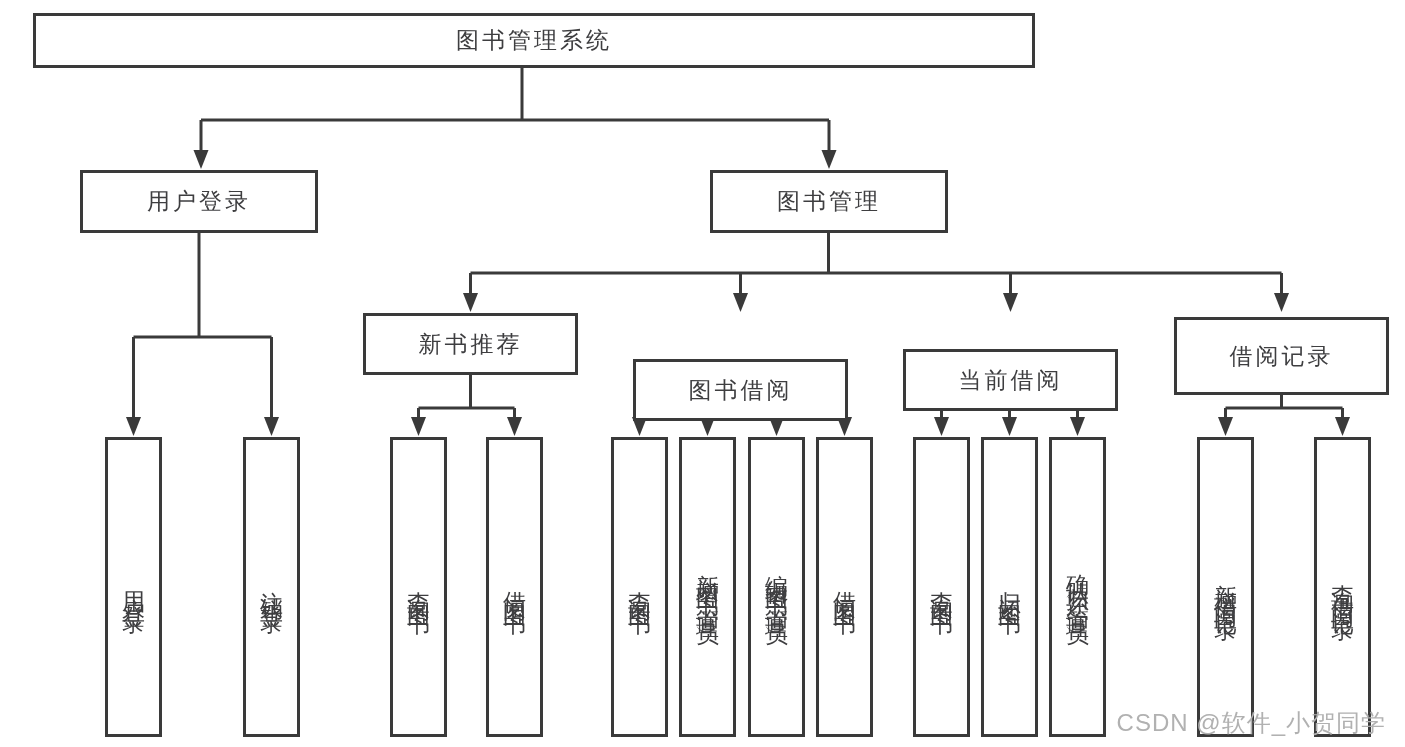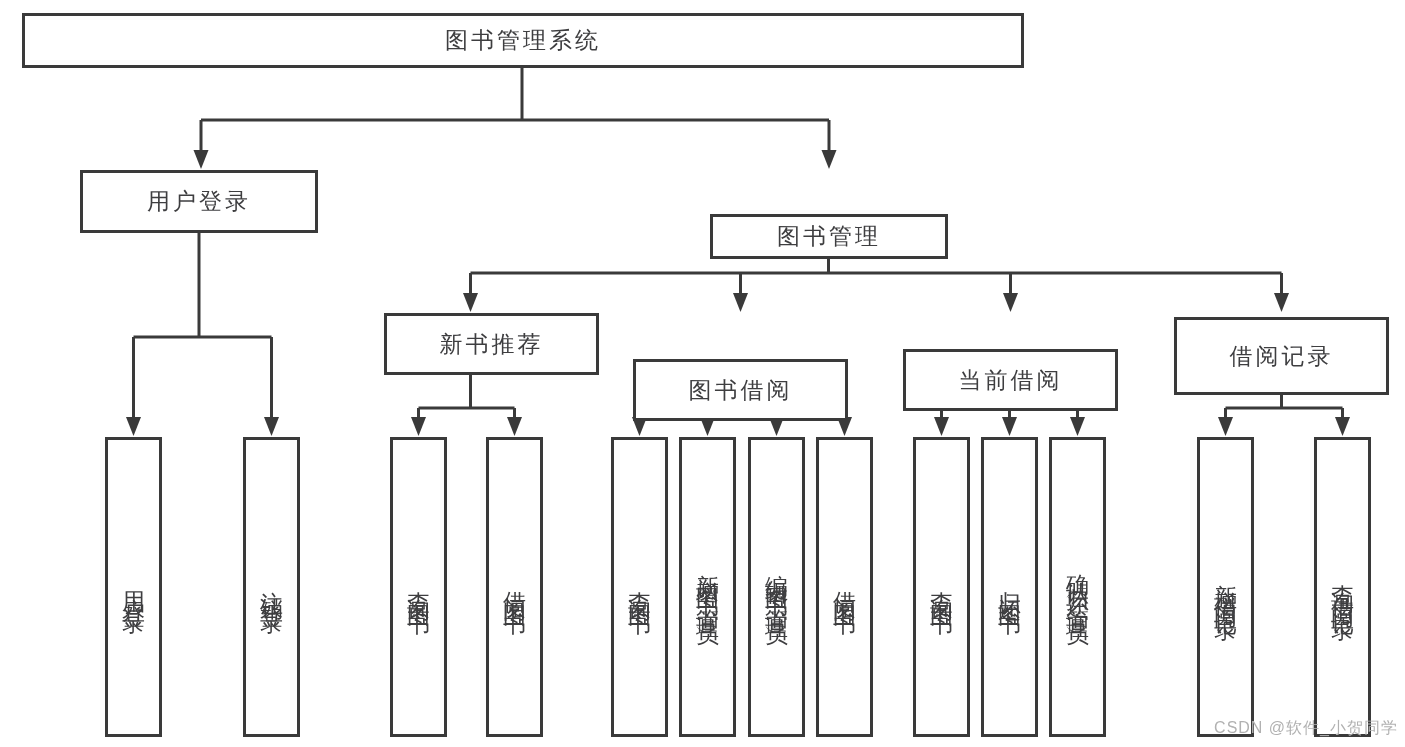--- a/index.html
+++ b/index.html
@@ -39,35 +39,35 @@
     display:flex;align-items:center;justify-content:center;
   }
   .vtext{
     writing-mode:vertical-rl;
     text-orientation:mixed;
     font-size:23px;color:var(--text);
     letter-spacing:7px;line-height:1;
     white-space:nowrap;
   }
   
-  .p-root{left:22px;top:13px;width:1002px;height:55px;}
+  .p-root{left:33px;top:13px;width:1002px;height:55px;}
   .p-user-login{left:80px;top:170px;width:238px;height:63px;}
-  .p-book-mgmt{left:710px;top:170px;width:238px;height:45px;margin-top:44px;}
-  .p-new-book{left:384px;top:313px;width:215px;height:62px;}
+  .p-book-mgmt{left:710px;top:170px;width:238px;height:63px;}
+  .p-new-book{left:363px;top:313px;width:215px;height:62px;}
   .p-book-borrow{left:633px;top:313px;width:215px;height:62px;margin-top:46px;}
   .p-current-borrow{left:903px;top:313px;width:215px;height:62px;margin-top:36px;}
   .p-borrow-records{left:1174px;top:317px;width:215px;height:78px;text-align:right;}
   .p-ul1{left:105px;} .p-ul2{left:243px;}
   .p-nb1{left:390px;} .p-nb2{left:486px;}
   .p-bb1{left:611px;} .p-bb2{left:679px;} .p-bb3{left:748px;} .p-bb4{left:816px;}
   .p-cb1{left:913px;} .p-cb2{left:981px;} .p-cb3{left:1049px;}
   .p-br1{left:1197px;} .p-br2{left:1314px;}
   .watermark{
-    position:absolute;right:7px;bottom:8px;
-    font-size:16px;color:var(--wm);
+    position:absolute;right:19px;bottom:8px;
+    font-size:24px;color:var(--wm);
     letter-spacing:1px;z-index:10;
   }
 </style>
 </head>
 <body>
 
 <div class="stage">
 
   <svg class="connectors" viewBox="0 0 1405 747" xmlns="http://www.w3.org/2000/svg">
 

